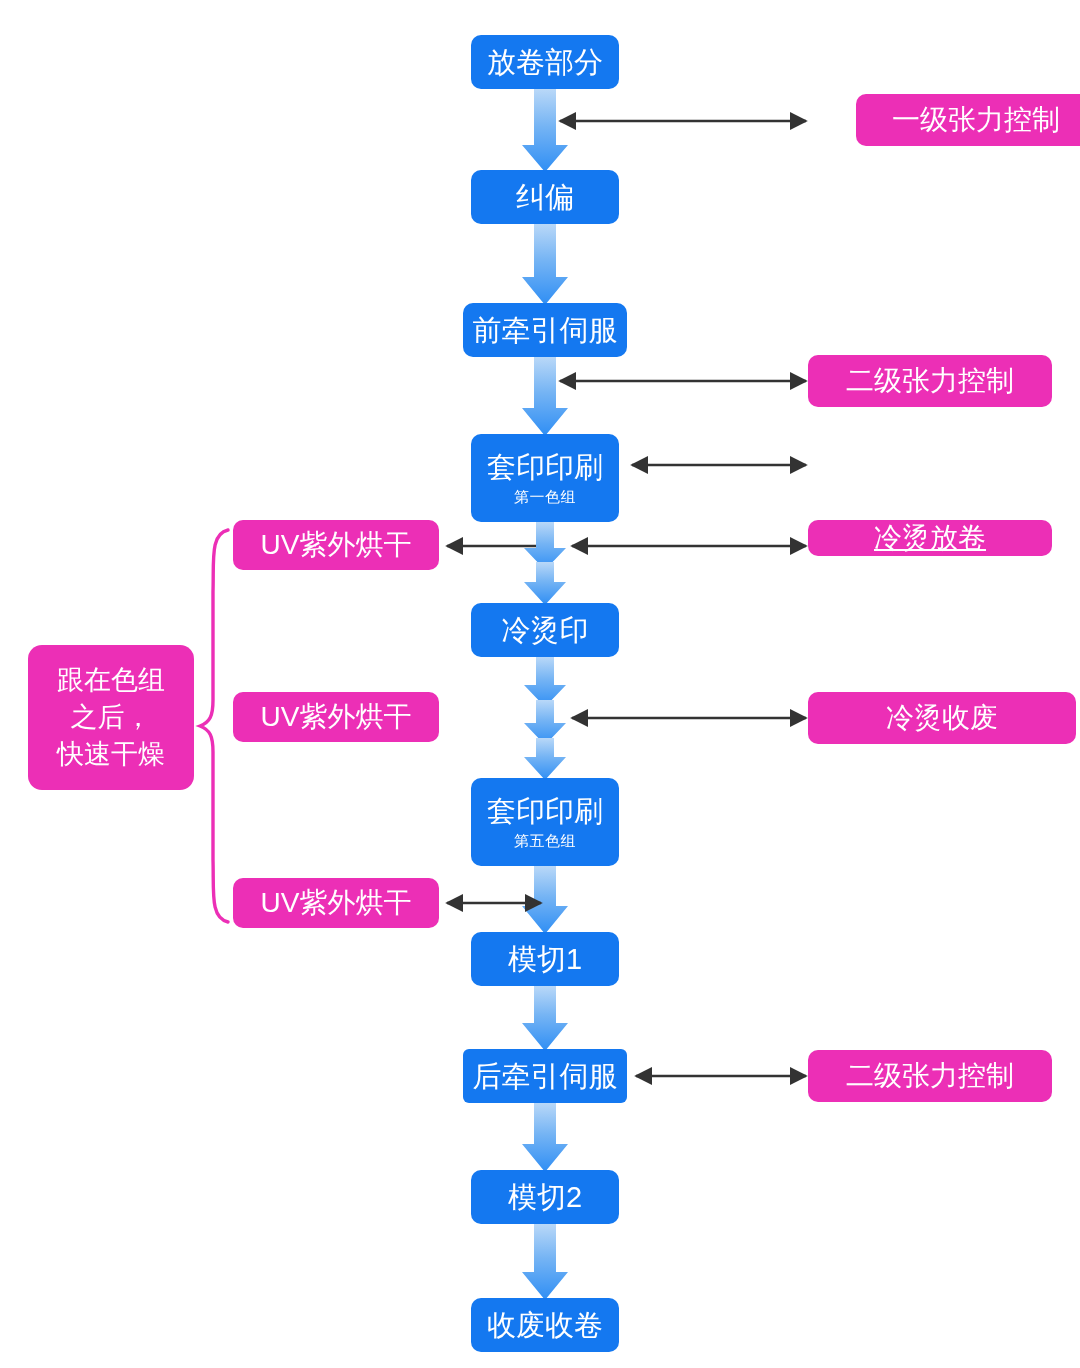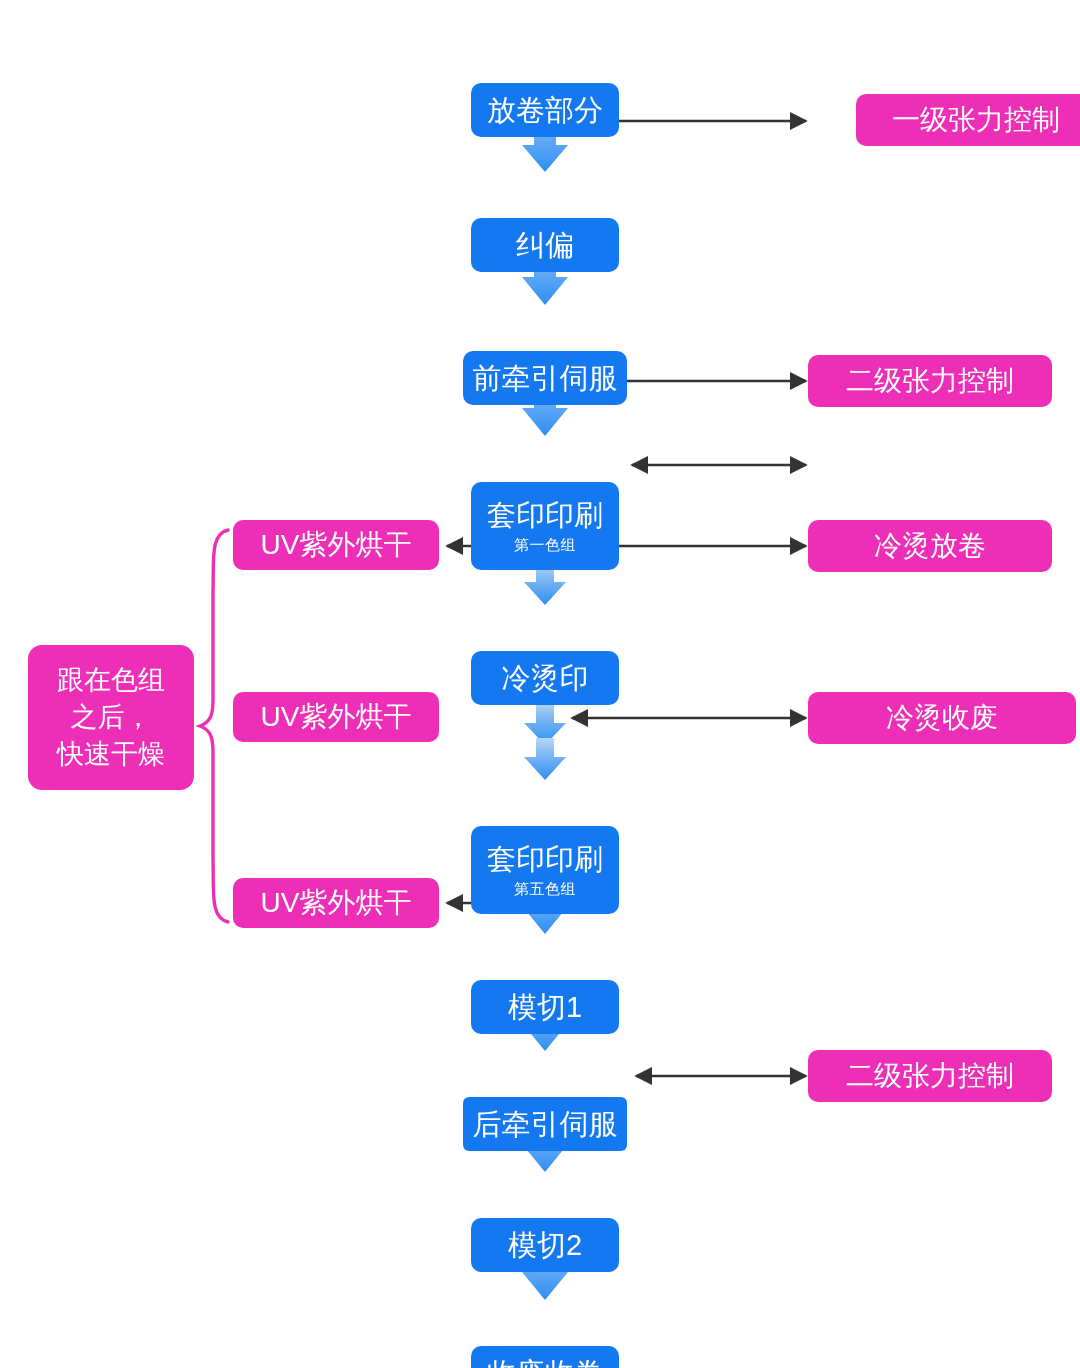--- a/index.html
+++ b/index.html
@@ -30,21 +30,20 @@
     justify-content:center;
     border-radius:10px;
     text-align:center;
     line-height:1.18;
     color:#ffffff;
     z-index:5;
   }
   .node.blue{
     background:#1478f0;
     font-size:29px;
-    margin-top:48px;
   }
   .node.pink{
     background:#ec2fb6;
     font-size:28px;
   }
   .node .main-label{
     display:block;
     white-space:pre-line;
   }
   .node .sub-label{
@@ -201,21 +200,21 @@
 
   <div class="node pink" style="left:808px;top:94px;width:240px;height:52px;margin-left:48px;">
     <span class="main-label">一级张力控制</span>
   </div>
 
   <div class="node pink" style="left:808px;top:355px;width:244px;height:52px;">
     <span class="main-label">二级张力控制</span>
   </div>
 
 
-  <div class="node pink" style="left:808px;top:520px;width:244px;height:52px;">
+  <div class="node pink" style="left:808px;top:520px;width:244px;height:36px;text-decoration:underline;">
     <span class="main-label">冷烫放卷</span>
   </div>
 
   <div class="node pink" style="left:808px;top:692px;width:268px;height:52px;font-family:Liberation Serif, serif;">
     <span class="main-label">冷烫收废</span>
   </div>
 
   <div class="node pink" style="left:808px;top:1050px;width:244px;height:52px;">
     <span class="main-label">二级张力控制</span>
   </div>

